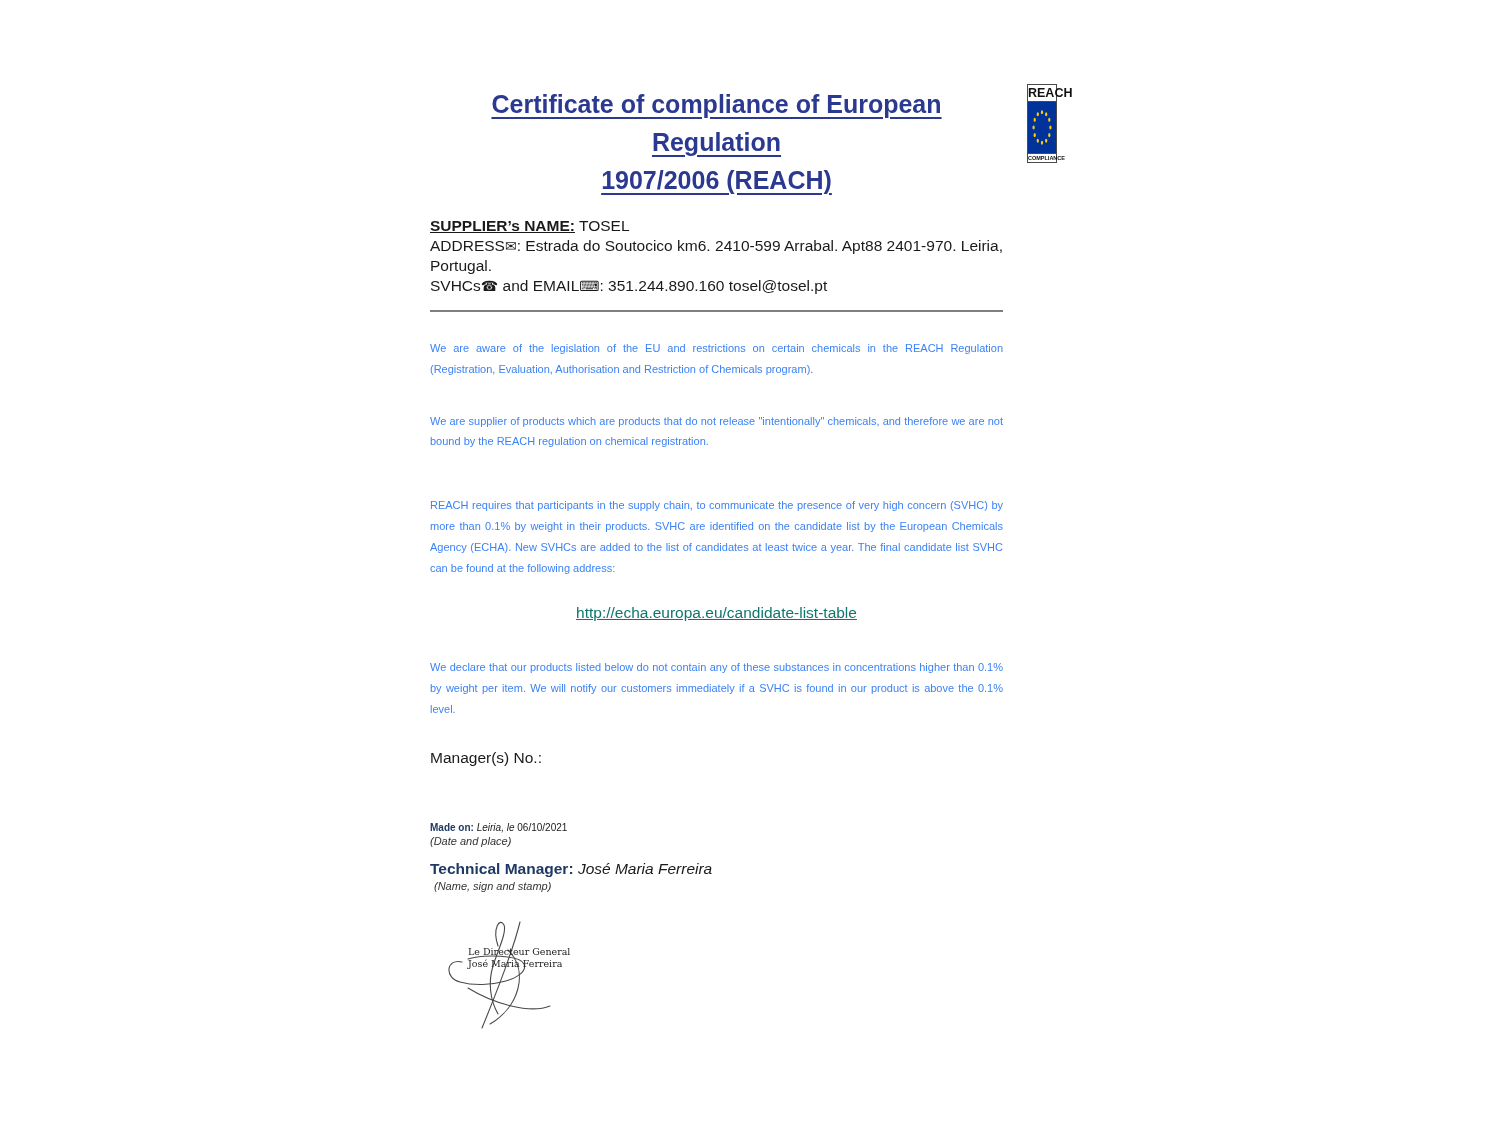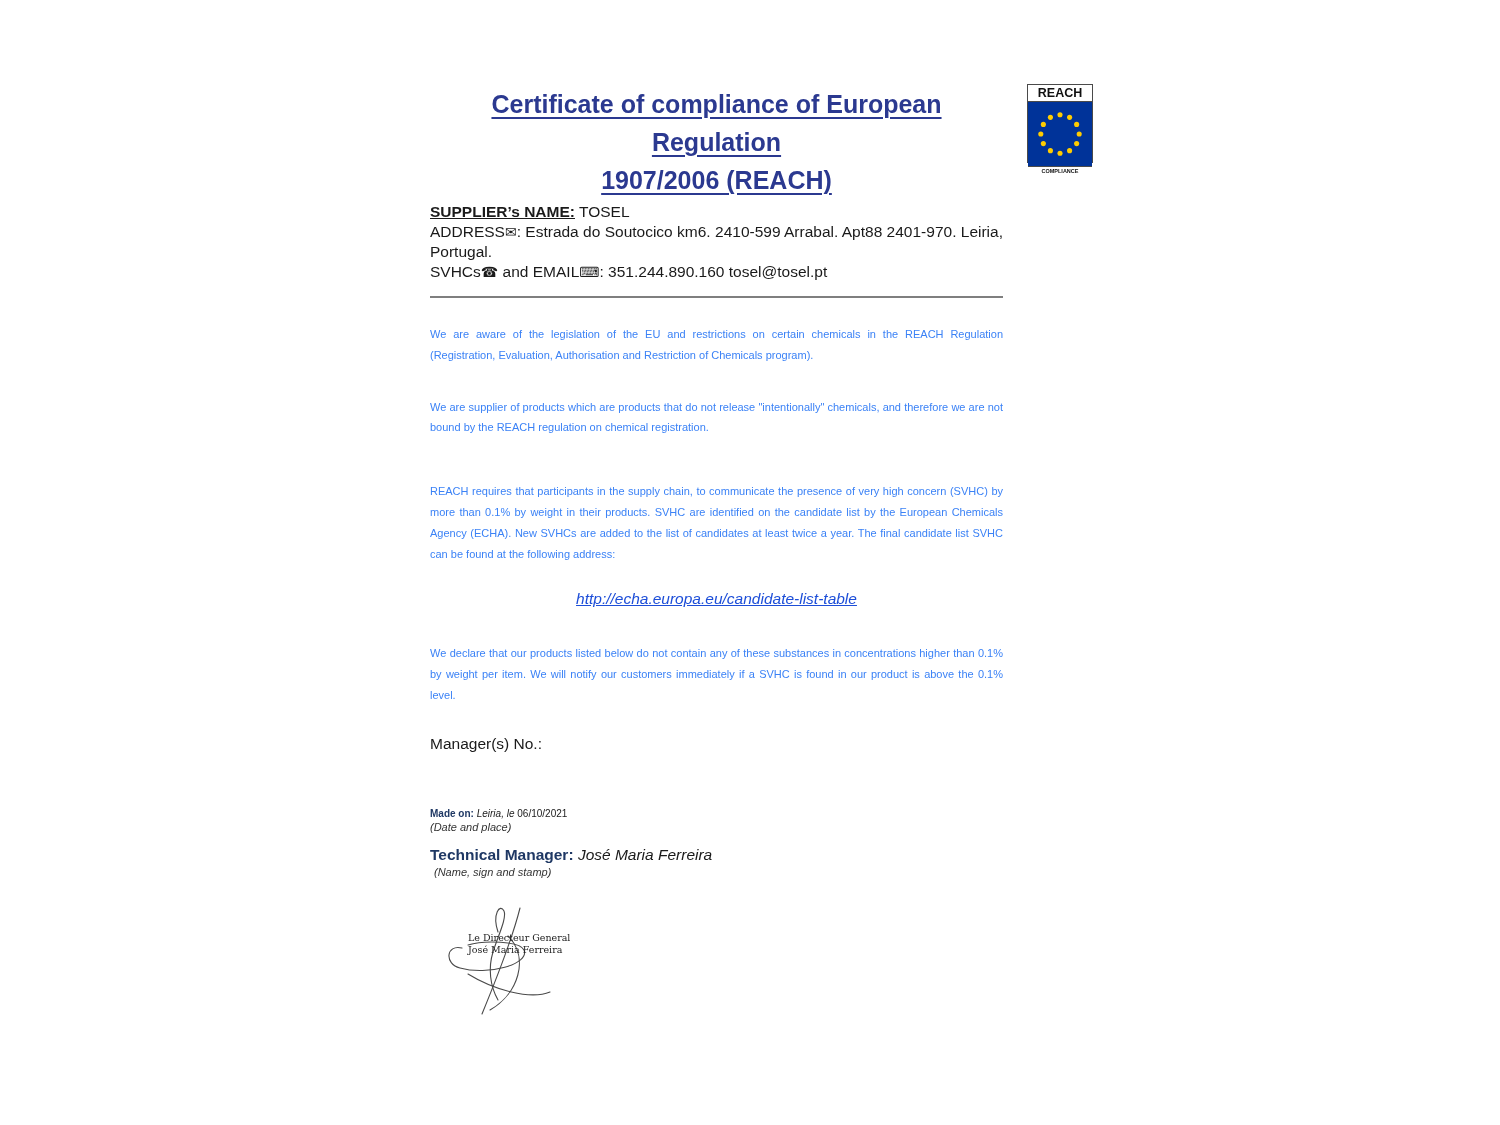--- a/index.html
+++ b/index.html
@@ -10,49 +10,49 @@
     color: #1a1a1a;
   }
   .page { position: absolute; inset: 0; background: #fff; overflow: hidden; }
 
   
   .column { position: absolute; left: 430px; top: 85px; width: 573px; }
 
   .doc-title { text-align: center; font-size: 25px; font-weight: bold; color: #2b3990; line-height: 38px; }
   .doc-title .tline { text-decoration: underline; text-decoration-thickness: 2px; text-underline-offset: 4px; }
 
-  .supplier { margin-top: 3px; font-size: 15.5px; line-height: 20px; color: #1a1a1a; }
+  .supplier { margin-top: 17px; font-size: 15.5px; line-height: 20px; color: #1a1a1a; }
   .supplier p { margin: 0; }
   .name-label { font-weight: bold; text-decoration: underline; }
   .justify { text-align: justify; }
   .icn { font-size: 14px; }
 
   .rule { margin-top: 14px; height: 2px; background: #7f7f7f; width: 100%; }
 
   .para { font-size: 11px; line-height: 20.8px; color: #3b82f6; text-align: justify; }
   .p1 { margin-top: 26px; }
   .p2 { margin-top: 31px; }
   .p3 { margin-top: 43px; }
   .p4 { margin-top: 35px; }
 
   .link-line { margin-top: 26px; text-align: center; font-size: 15.5px; }
-  .link-line a { color: #1d4ed8; text-decoration: underline; cursor: pointer; font-style: italic; }
+  .link-line a { color: #0f766e; text-decoration: underline; cursor: pointer; }
 
   .articles { margin-top: 29px; font-size: 15.5px; color: #1a1a1a; }
 
   .madeon { margin-top: 55px; font-size: 10px; color: #1a1a1a; }
   .blue-bold { color: #1f3864; font-weight: bold; }
   .italic { font-style: italic; }
   .note { margin-top: 2px; font-size: 11px; font-style: italic; color: #333333; }
   .tm { margin-top: 13px; font-size: 15.5px; color: #1a1a1a; }
   .note2 { padding-left: 4px; }
 
   
   .reach-logo {
-    position: absolute; left: 1027px; top: 84px; width: 66px; height: 79px;
+    position: absolute; left: 1027px; top: 84px; width: 30px; height: 79px;
     border: 1px solid #4a4a4a; background: #fff;
     display: flex; flex-direction: column; align-items: stretch;
   }
   .reach-logo .r-top {
     font-weight: bold; font-size: 12.5px; color: #111; text-align: center;
     border-bottom: 1px solid #4a4a4a; padding: 1px 0; letter-spacing: 0px;
   }
   .reach-logo .r-flag { flex: 1; display: flex; }
   .reach-logo .r-flag svg { width: 100%; height: 100%; display: block; }
   .reach-logo .r-bottom {

